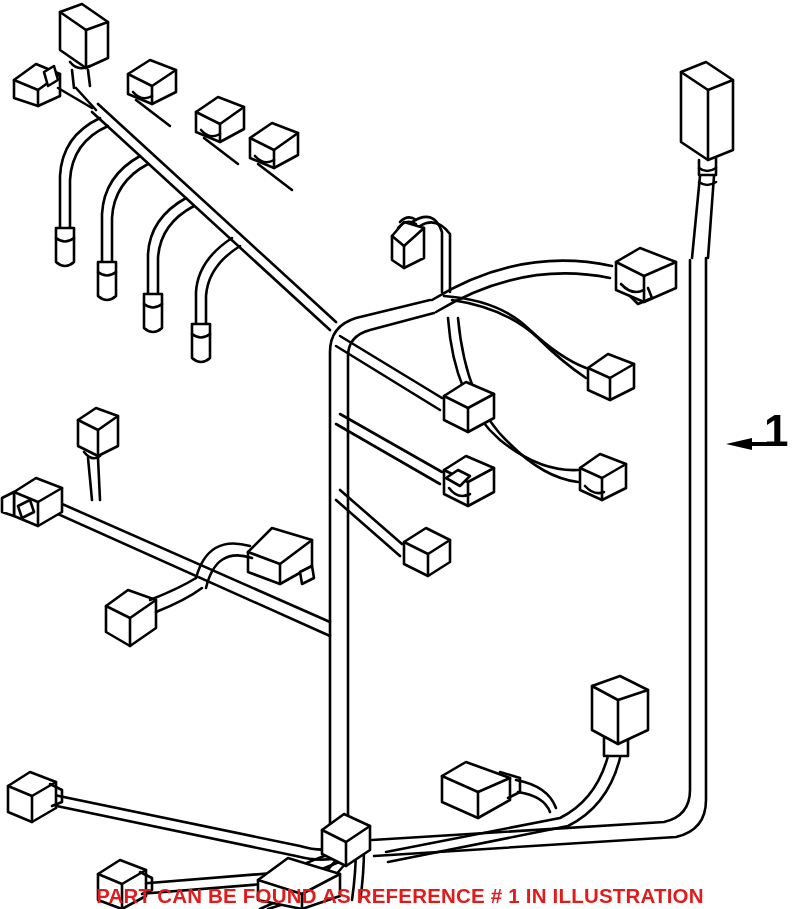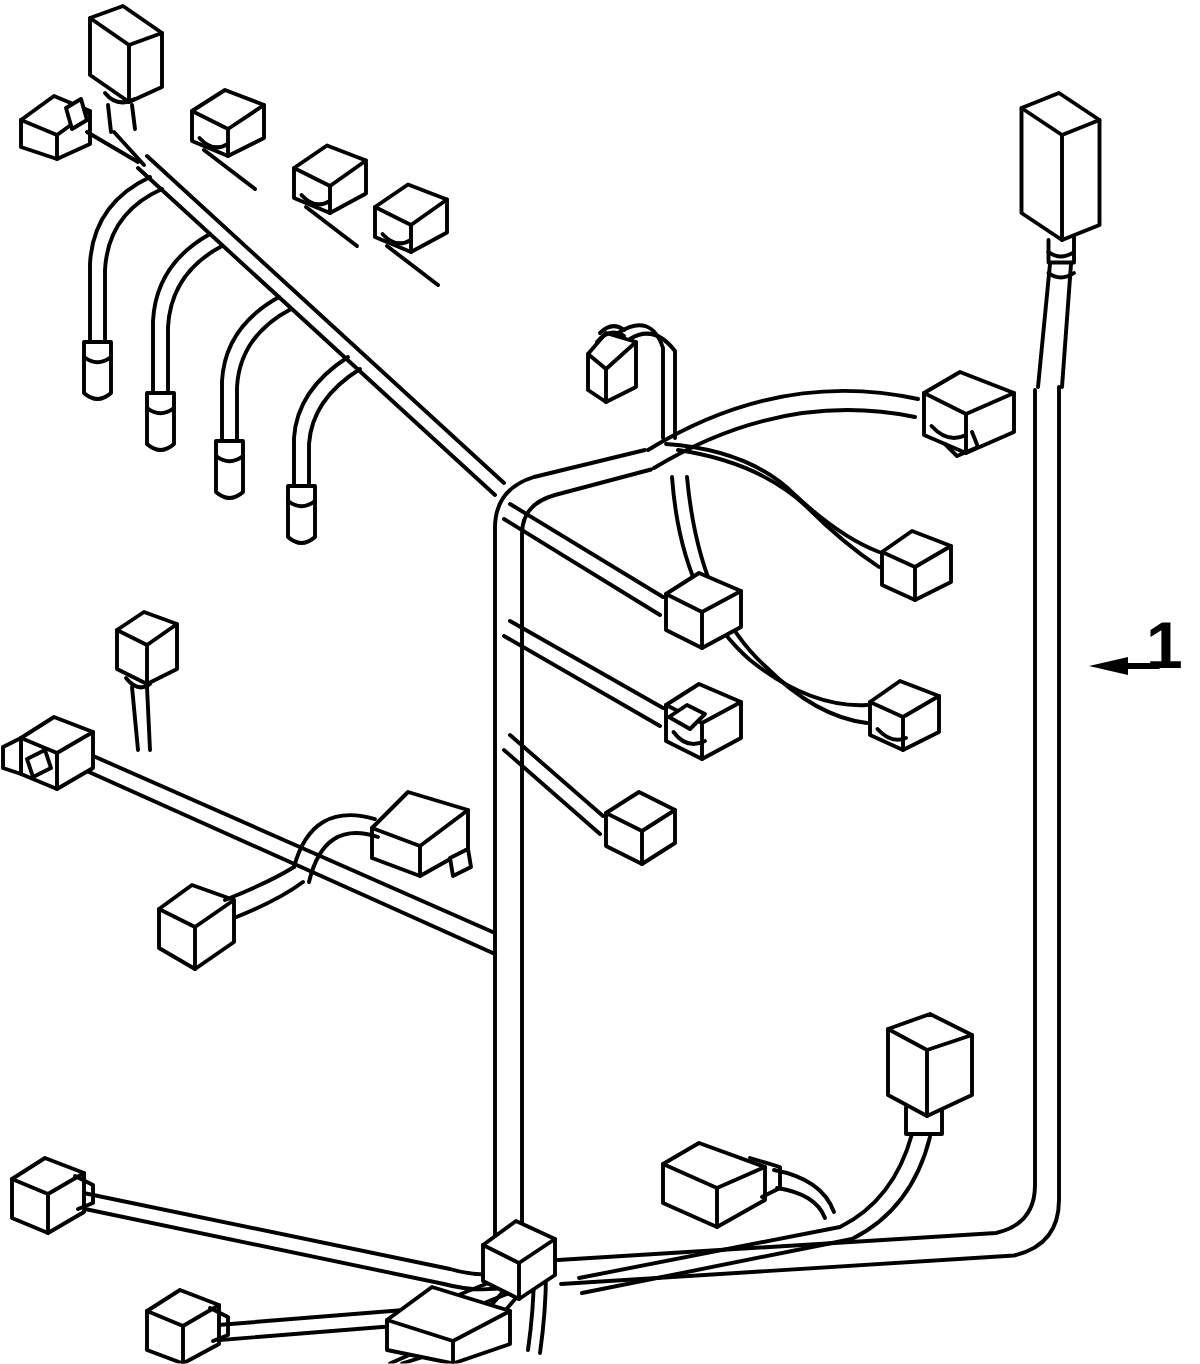--- a/index.html
+++ b/index.html
@@ -277,14 +277,15 @@
       <g fill="#000000" stroke="none">
         <path d="M752 438 L726 444 L752 450 Z"></path>
       </g>
       <path d="M750 444 L772 444" stroke="#000000" stroke-width="4" fill="none"></path>
 
     </g>
   </svg>
 
   <div id="ref-number">1</div>
 
+  <div id="caption">PART CAN BE FOUND AS REFERENCE # 1 IN ILLUSTRATION</div>
 
 </div>
 
 </body></html>

